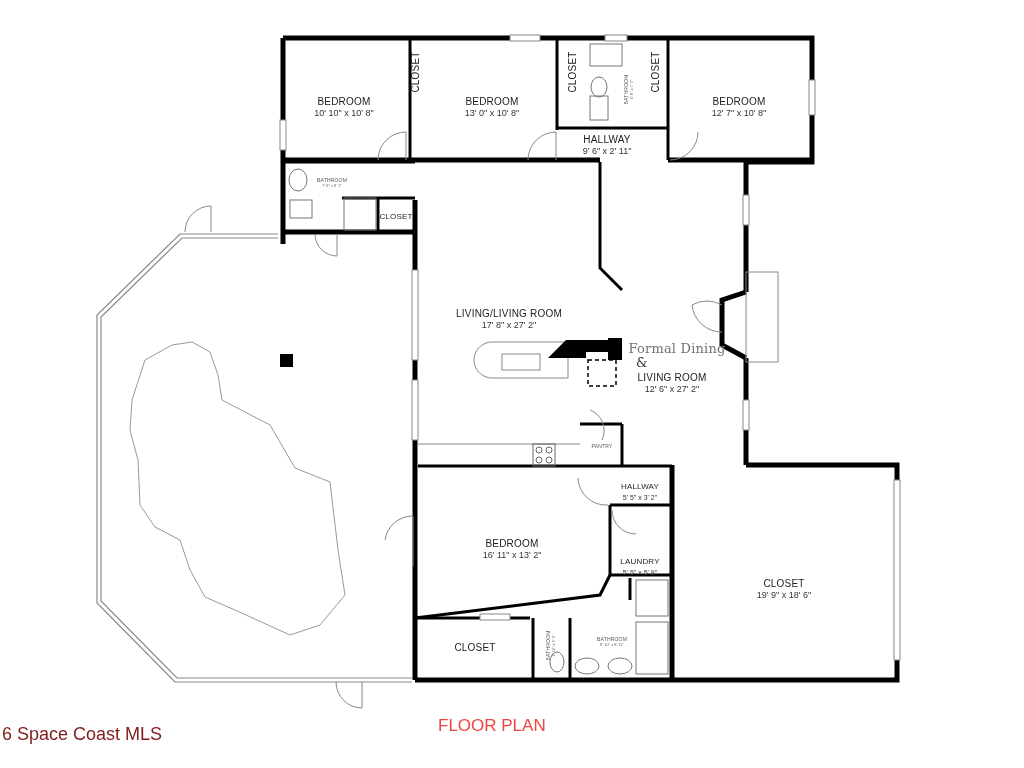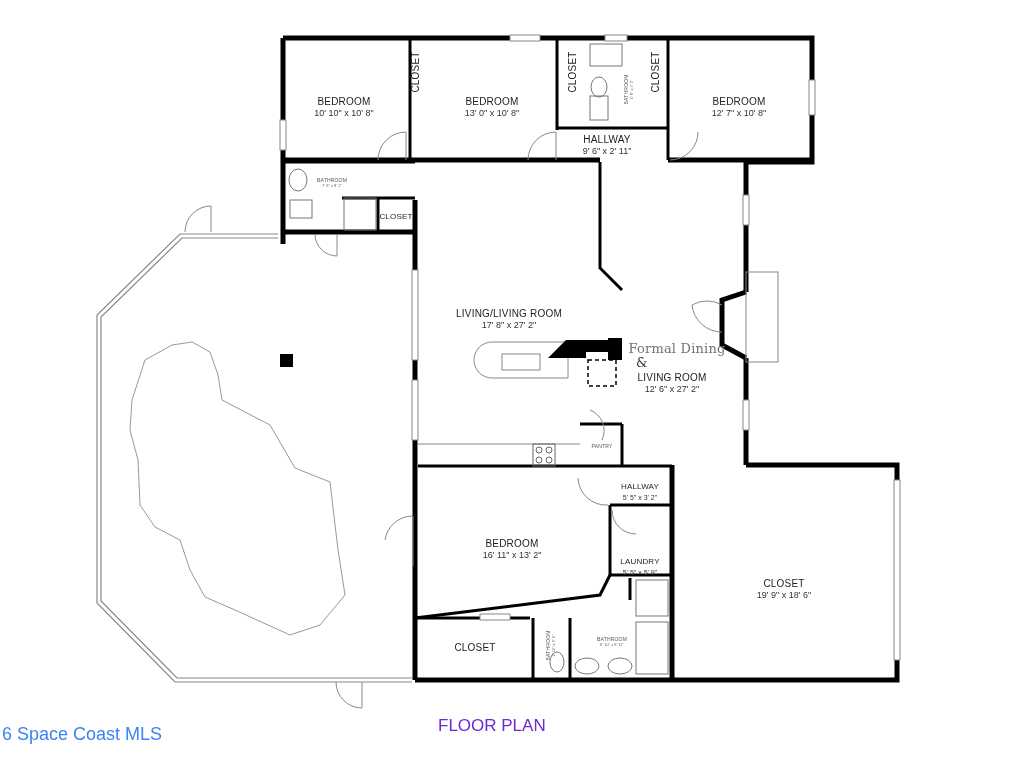--- a/index.html
+++ b/index.html
@@ -6,22 +6,22 @@
   body { width:1024px; height:768px; position:relative; overflow:hidden; font-family:"Liberation Sans", sans-serif; }
   #plan { position:absolute; left:0; top:0; width:1024px; height:768px; }
   .lbl { position:absolute; text-align:center; color:#222; white-space:nowrap; transform:translateX(-50%); }
   .lbl .n { font-size:10px; letter-spacing:0.2px; display:block; line-height:12px; }
   .lbl .d { font-size:9px; color:#333; display:block; line-height:11px; }
   .lbl.tiny .n { font-size:5px; line-height:6px; color:#555; }
   .lbl.tiny .d { font-size:4px; line-height:5px; color:#666; }
   .vert { transform:translateX(-50%) rotate(-90deg); transform-origin:center; }
   .serif .n { font-family:"DejaVu Serif", serif; font-size:13px; line-height:15px; color:#737373; }
   .amp { font-family:"DejaVu Serif", serif; font-size:13px; color:#333; position:absolute; }
-  .caption { position:absolute; font-size:17px; color:#6d28d9; }
-  .watermark { position:absolute; font-size:18px; color:#3b82f6; }
+  .caption { position:absolute; font-size:17px; color:#ef4444; }
+  .watermark { position:absolute; font-size:18px; color:#7f1d1d; }
 </style>
 </head>
 <body>
 
 <svg id="plan" viewBox="0 0 1024 768" xmlns="http://www.w3.org/2000/svg">
 
   <g fill="none" stroke="#888" stroke-width="1.2">
     <polyline points="278,234 180,234 97,315 97,603 175,682 412,682"></polyline>
     <polyline points="278,238 182,238 101,317 101,601 177,678 412,678"></polyline>
   </g>

